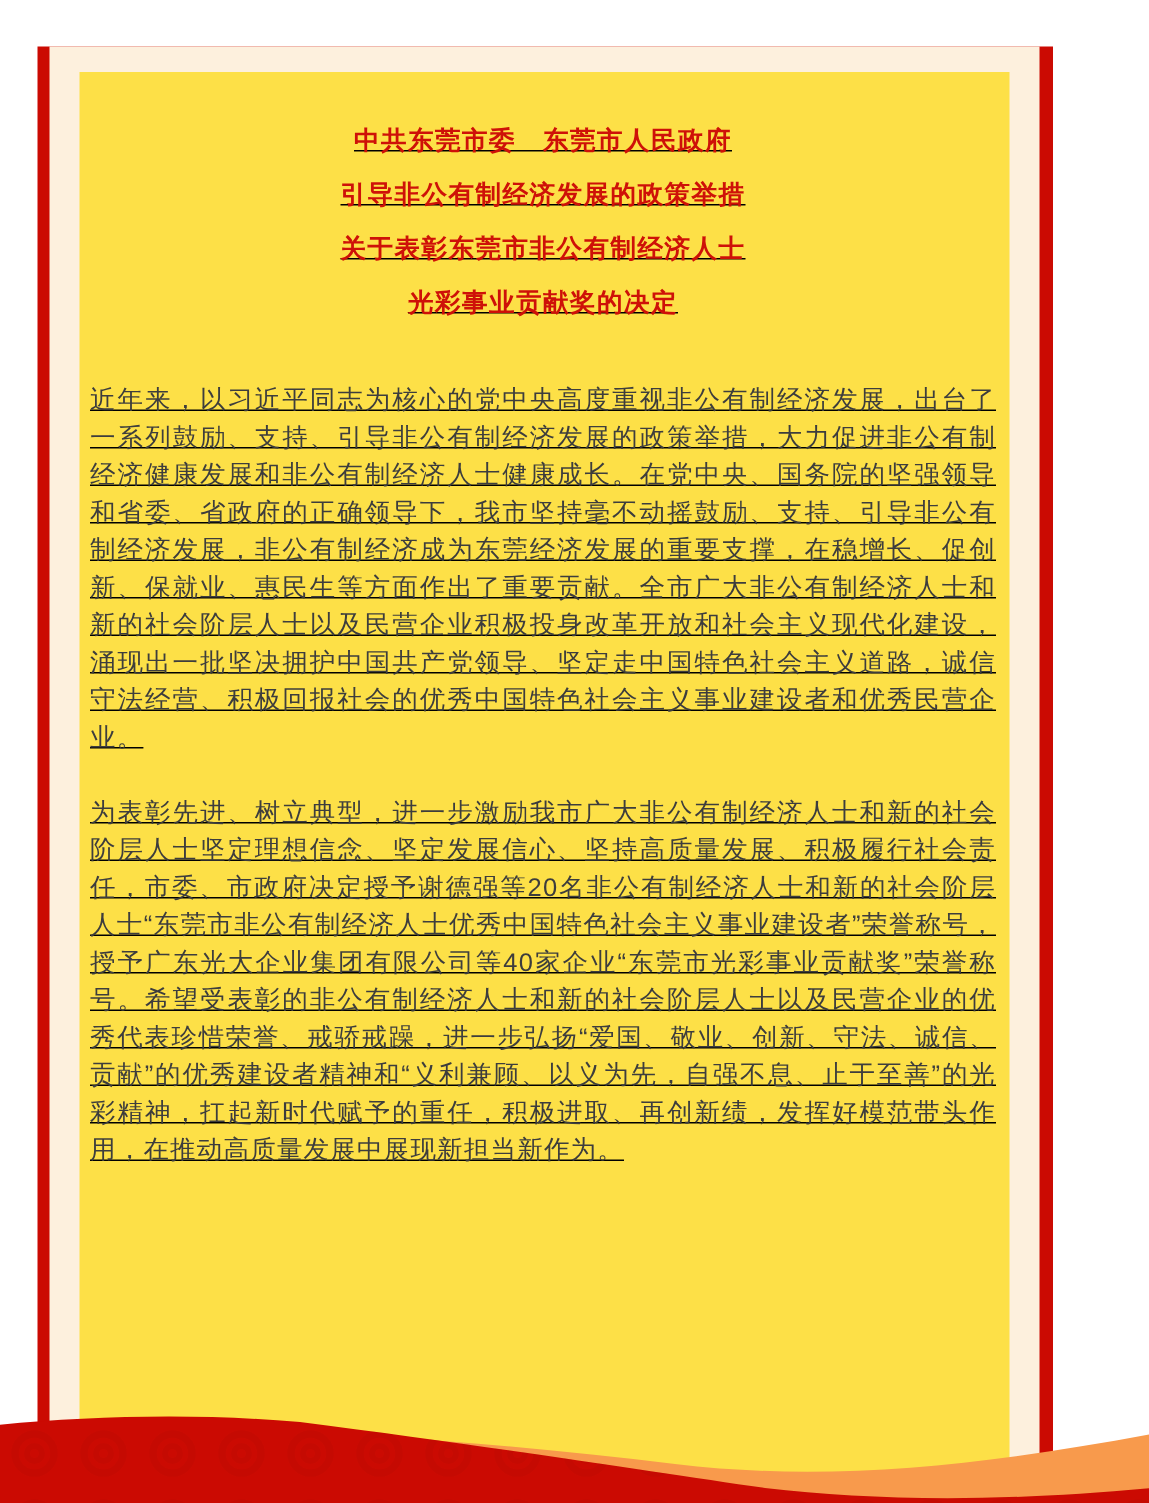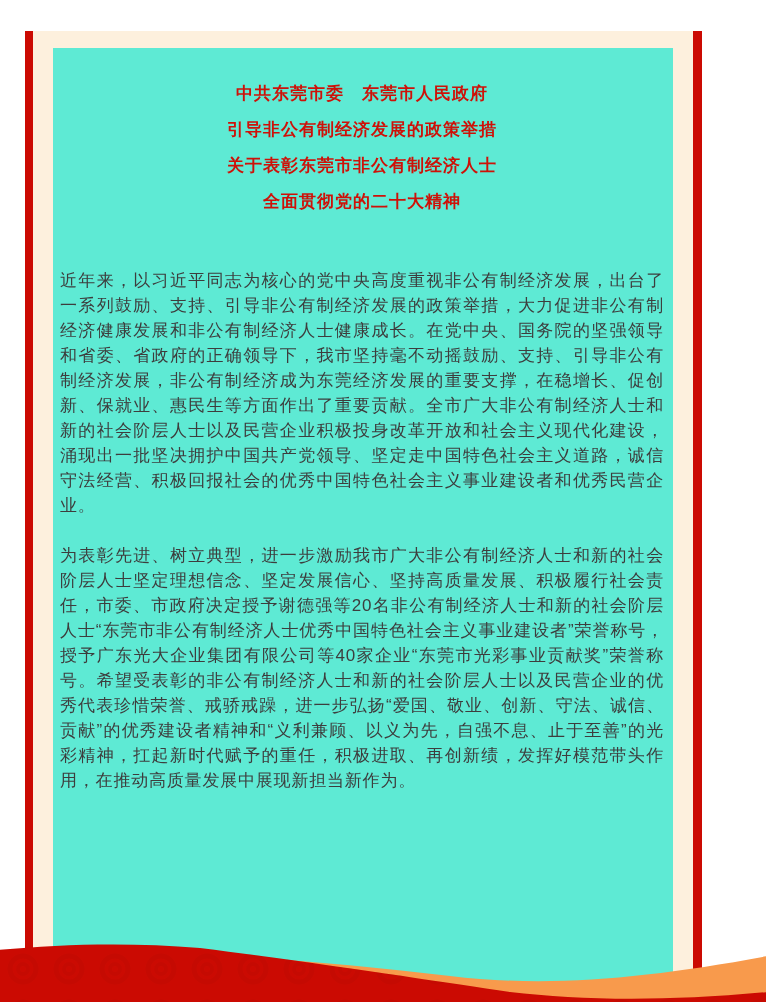--- a/index.html
+++ b/index.html
@@ -25,35 +25,36 @@
     left: 8px;
     right: 9px;
     top: 0;
     bottom: 0;
     background: #fdf0dd;
     padding: 17px 20px 0 20px;
   }
   .card {
     width: 100%;
     height: 100%;
-    background: #5eead4;
+    background: #fde047;
     padding: 28px 9px 0 7px;
+    text-decoration: underline;
   }
   .title-block {
     text-align: center;
   }
   .title-line {
     font-size: 17px;
     line-height: 36px;
     font-weight: bold;
     color: #ce1108;
     letter-spacing: 1px;
   }
   .body-block {
-    margin-top: 48px;
+    margin-top: 34px;
   }
   .para {
     font-size: 17px;
     line-height: 25px;
     color: #3d3d3d;
     letter-spacing: 0.8px;
     text-align: justify;
     text-justify: inter-ideograph;
     margin-bottom: 25px;
   }
@@ -69,21 +70,21 @@
 </head>
 <body>
 
 <div class="red-panel">
   <div class="frame">
     <div class="card">
       <div class="title-block">
         <div class="title-line">中共东莞市委　东莞市人民政府</div>
         <div class="title-line">引导非公有制经济发展的政策举措</div>
         <div class="title-line">关于表彰东莞市非公有制经济人士</div>
-        <div class="title-line">全面贯彻党的二十大精神</div>
+        <div class="title-line">光彩事业贡献奖的决定</div>
       </div>
       <div class="body-block">
         <p class="para">近年来，以习近平同志为核心的党中央高度重视非公有制经济发展，出台了一系列鼓励、支持、引导非公有制经济发展的政策举措，大力促进非公有制经济健康发展和非公有制经济人士健康成长。在党中央、国务院的坚强领导和省委、省政府的正确领导下，我市坚持毫不动摇鼓励、支持、引导非公有制经济发展，非公有制经济成为东莞经济发展的重要支撑，在稳增长、促创新、保就业、惠民生等方面作出了重要贡献。全市广大非公有制经济人士和新的社会阶层人士以及民营企业积极投身改革开放和社会主义现代化建设，涌现出一批坚决拥护中国共产党领导、坚定走中国特色社会主义道路，诚信守法经营、积极回报社会的优秀中国特色社会主义事业建设者和优秀民营企业。</p>
         <p class="para">为表彰先进、树立典型，进一步激励我市广大非公有制经济人士和新的社会阶层人士坚定理想信念、坚定发展信心、坚持高质量发展、积极履行社会责任，市委、市政府决定授予谢德强等20名非公有制经济人士和新的社会阶层人士“东莞市非公有制经济人士优秀中国特色社会主义事业建设者”荣誉称号，授予广东光大企业集团有限公司等40家企业“东莞市光彩事业贡献奖”荣誉称号。希望受表彰的非公有制经济人士和新的社会阶层人士以及民营企业的优秀代表珍惜荣誉、戒骄戒躁，进一步弘扬“爱国、敬业、创新、守法、诚信、贡献”的优秀建设者精神和“义利兼顾、以义为先，自强不息、止于至善”的光彩精神，扛起新时代赋予的重任，积极进取、再创新绩，发挥好模范带头作用，在推动高质量发展中展现新担当新作为。</p>
       </div>
     </div>
   </div>
 </div>
 
 <svg class="wave" viewBox="0 0 766 102" preserveAspectRatio="none" xmlns="http://www.w3.org/2000/svg">

